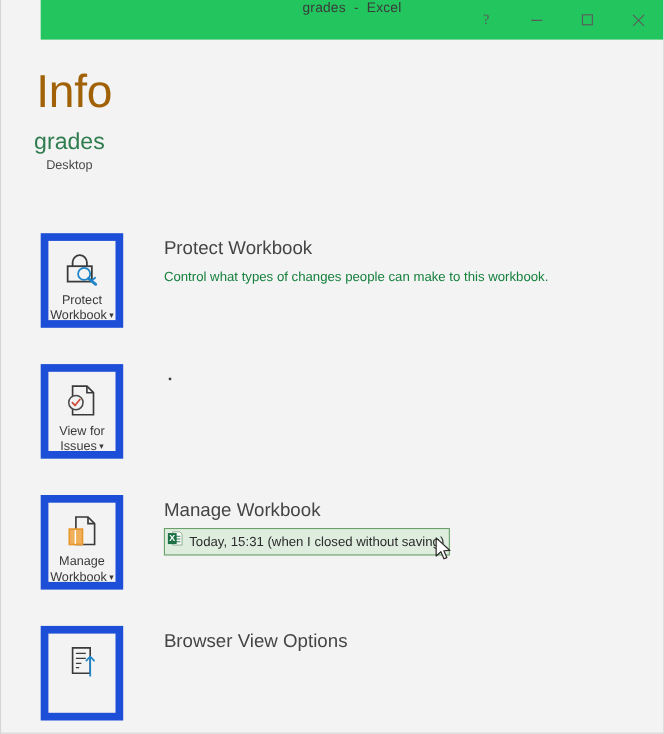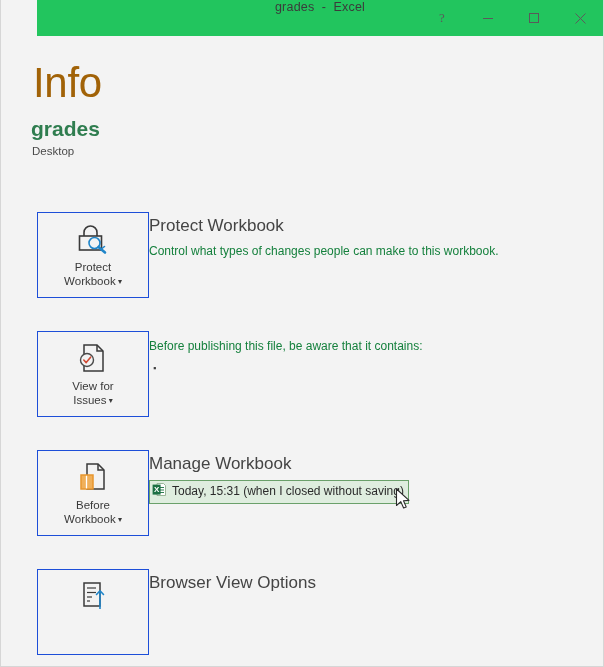--- a/index.html
+++ b/index.html
@@ -85,47 +85,47 @@
     letter-spacing: -0.3px;
     line-height: 1;
     margin-top: 16px;
   }
 
   #file-name {
     position: absolute;
     left: 30px;
     top: 82px;
     font-size: 21px;
-    font-weight: 700;
+    font-weight: 400;
     color: #2f7d4f;
     line-height: 1;
   }
   #file-location {
     position: absolute;
-    left: 31px;
+    left: 41px;
     top: 110px;
     font-size: 11.5px;
     color: #4a4a4a;
     line-height: 1;
   }
 
   
   .section {
     position: absolute;
     left: 0;
     width: 604px;
   }
   .tile {
     position: absolute;
     left: 36px;
     top: 0;
-    width: 112px;
+    width: 75px;
     height: 86px;
     box-sizing: border-box;
-    border: 1px solid #1d4ed8;
+    border: 7px solid #1d4ed8;
     background: #f3f3f3;
     display: flex;
     flex-direction: column;
     align-items: center;
     justify-content: flex-start;
     padding-top: 9px;
     cursor: default;
   }
   .tile-icon {
     height: 34px;
@@ -281,38 +281,37 @@
             <path d="M11 4 H24 L30 10 V30 H11 Z" fill="#f3f3f3" stroke="#3a3a3a" stroke-width="1.5"></path>
             <path d="M24 4 V10 H30" fill="none" stroke="#3a3a3a" stroke-width="1.5"></path>
             <circle cx="14" cy="19" r="6.5" fill="#f3f3f3" stroke="#4a4a4a" stroke-width="1.4"></circle>
             <path d="M10.8 19 L13.2 21.6 L17.6 16.2" fill="none" stroke="#d04a34" stroke-width="1.6" stroke-linecap="round" stroke-linejoin="round"></path>
           </svg>
         </div>
         <div class="tile-label"><span>View for
 Issues</span><span class="caret"> ▾</span></div>
       </div>
       <div class="sect-body">
-        <div class="sect-desc">Before publishing this file, be aware that it contains:</div>
         <div class="bullet-row">
           <span class="bullet-mark">▪</span>
         </div>
       </div>
     </div>
 
     <div class="section" style="top:414px;">
       <div class="tile">
         <div class="tile-icon">
           <svg width="40" height="34" viewBox="0 0 40 34" aria-hidden="true">
             <path d="M14 4 H25 L31 10 V29 H14 Z" fill="#f3f3f3" stroke="#3a3a3a" stroke-width="1.5"></path>
             <path d="M25 4 V10 H31" fill="none" stroke="#3a3a3a" stroke-width="1.5"></path>
             <rect x="8" y="15" width="12" height="14" fill="#f0b05a" stroke="#e8962e" stroke-width="1.5"></rect>
             <line x1="13.5" y1="15.8" x2="13.5" y2="28.4" stroke="#ffffff" stroke-width="1.3"></line>
           </svg>
         </div>
-        <div class="tile-label"><span>Before
+        <div class="tile-label"><span>Manage
 Workbook</span><span class="caret"> ▾</span></div>
       </div>
       <div class="sect-body">
         <div class="sect-head">Manage Workbook</div>
         <div class="autosave-row">
           <span>
             <svg width="15" height="15" viewBox="0 0 15 15" aria-hidden="true">
               <path d="M5 1.5 H11.5 L13.5 3.5 V13.5 H5 Z" fill="#ffffff" stroke="#8fae8f" stroke-width="0.9"></path>
               <line x1="7" y1="5.5" x2="12" y2="5.5" stroke="#2f7d4f" stroke-width="1"></line>
               <line x1="7" y1="8" x2="12" y2="8" stroke="#2f7d4f" stroke-width="1"></line>

